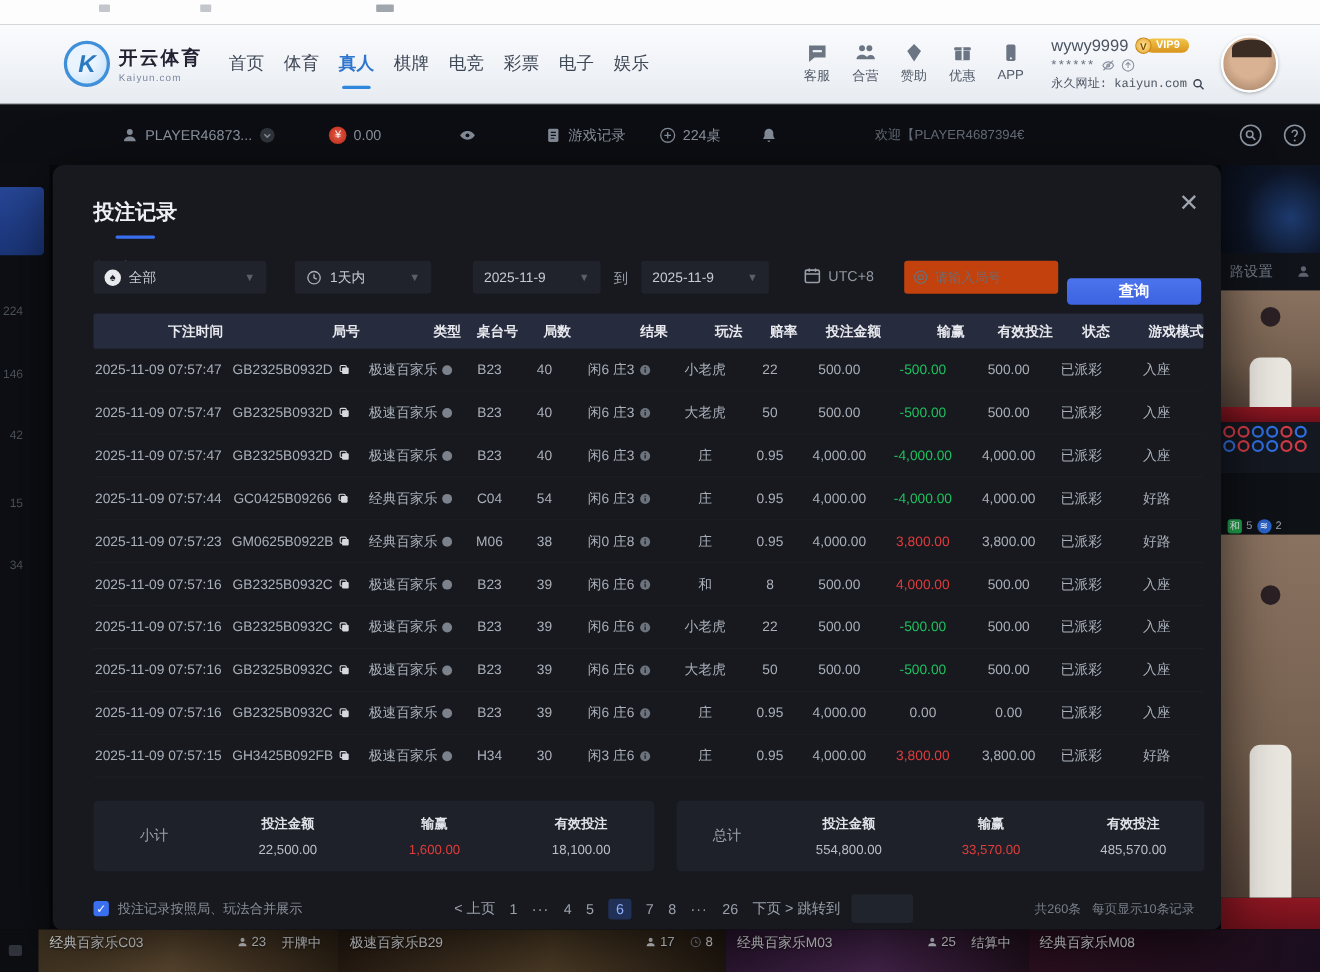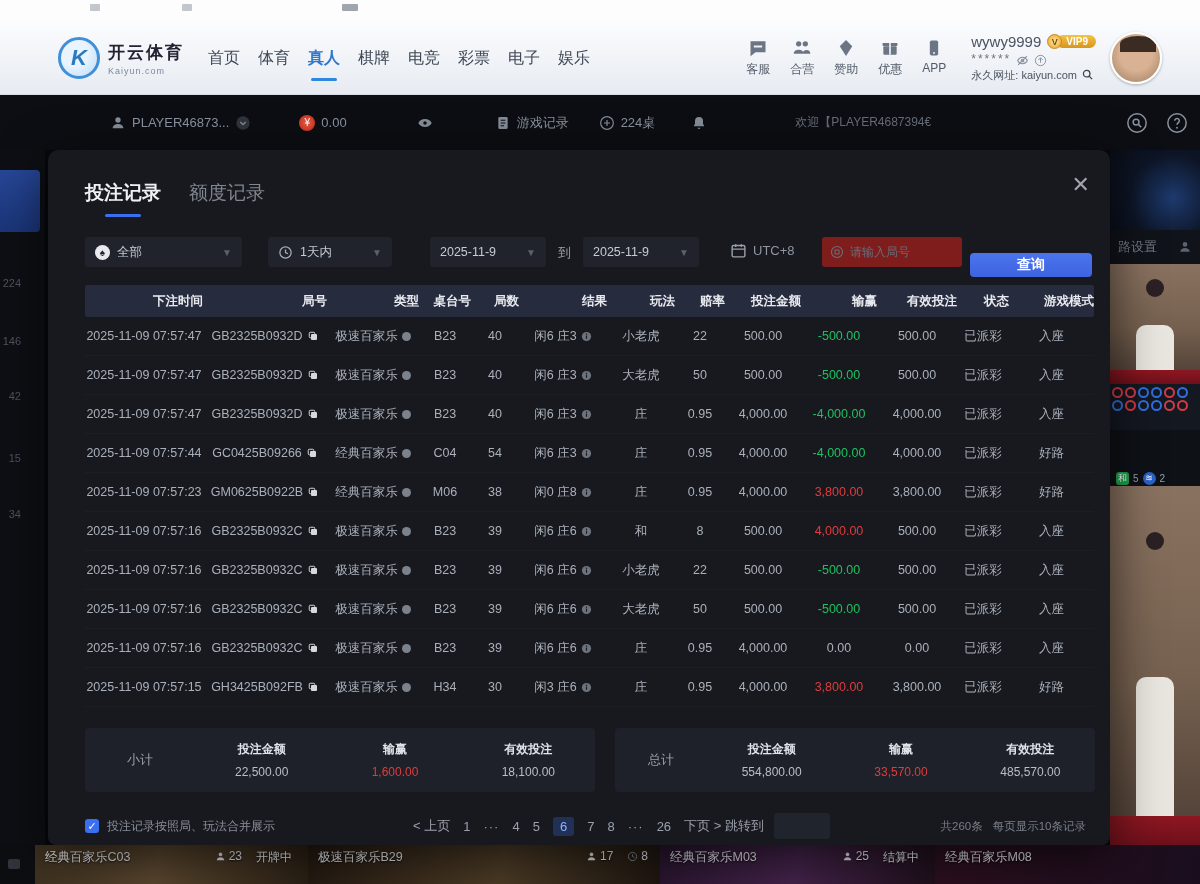--- a/index.html
+++ b/index.html
@@ -40,21 +40,21 @@
   .u-name { font-size:15px; color:#4a5362; }
   .vip { display:flex; align-items:center; }
   .vip-medal { width:15px; height:15px; border-radius:50%; background:radial-gradient(#ffe9a8,#e8a01f);
       border:1px solid #c9881a; color:#7a5200; font-size:9px; font-weight:bold;
       display:flex; align-items:center; justify-content:center; z-index:1; }
   .vip-pill { background:linear-gradient(#f2c44a,#d9941c); color:#fff; font-size:10px; font-weight:bold;
       padding:1px 8px 1px 10px; border-radius:8px; margin-left:-6px; }
   .u-row2 { display:flex; align-items:center; gap:5px; color:#828a97; }
   .u-pass { font-size:12px; letter-spacing:2px; color:#6d7583; }
   .mini-ico { width:13px; height:13px; color:#8a92a0; }
-  .u-row3 { display:flex; align-items:flex-start; gap:4px; font-size:11px; color:#4c5462; }
+  .u-row3 { display:flex; align-items:flex-end; gap:4px; font-size:11px; color:#4c5462;font-family:Liberation Mono, monospace; }
   .u-row3 .mini-ico { color:#3a4350; }
   .avatar { width:52px; height:52px; border-radius:50%; margin:0 38px 0 14px; position:relative; overflow:hidden;
       background:radial-gradient(circle at 50% 42%, #d9b193 45%, #9a7a5e); border:2px solid #fff;
       box-shadow:0 1px 3px rgba(0,0,0,.3); }
   .avatar::before { content:""; position:absolute; left:8px; top:2px; width:36px; height:16px;
       border-radius:50% 50% 0 0; background:#3a2c22; }
 
   
   .subheader { position:absolute; left:0; top:95px; width:1200px; height:55px; background:#0c0e13;
       display:flex; align-items:center; padding-left:110px; color:#8b939f; font-size:13px; }
@@ -111,39 +111,39 @@
   .tspace { flex:1; }
   .tppl { display:flex; align-items:center; gap:3px; font-size:12px; color:#e4e7ec; text-shadow:0 1px 2px rgba(0,0,0,.8); }
   .tppl .s-ico { width:11px; height:11px; color:#dfe2e8; }
   .tst { margin-left:14px; margin-right:16px; font-size:12px; color:#eceef2; text-shadow:0 1px 2px rgba(0,0,0,.8); white-space:nowrap; }
   .ttm { display:flex; align-items:center; gap:3px; margin-left:14px; margin-right:12px; font-size:12px; color:#e4e7ec; }
   .ttm .s-ico { width:11px; height:11px; }
 
   
   .modal { position:absolute; left:48px; top:150px; width:1062px; height:695px; background:#17191f;
       border-radius:10px 10px 8px 8px; box-shadow:0 12px 50px rgba(0,0,0,.65); }
-  .tabs { position:absolute; left:37px; top:30px; display:flex; gap:28px; }
+  .tabs { position:absolute; left:37px; top:30px; display:flex; gap:28px;flex-direction:column; }
   .tab { font-size:19px; color:#80868f; position:relative; cursor:pointer; }
   .tab.active { color:#eef0f3; font-weight:bold; }
   .tab.active::after { content:""; position:absolute; left:50%; transform:translateX(-50%); bottom:-11px;
       width:36px; height:3px; border-radius:2px; background:#3a6ff0; }
   .close { position:absolute; right:20px; top:24px; font-size:22px; color:#a0a5ad; cursor:pointer; line-height:1; }
 
   .filters { position:absolute; left:0; top:87px; width:100%; height:30px; }
   .fctl { position:absolute; height:30px; background:#20232b; border-radius:3px; display:flex;
       align-items:center; font-size:12.5px; color:#c6cbd3; padding:0 10px; gap:7px; }
   .fctl .chev { margin-left:auto; color:#5a606a; font-size:10px; }
   .f-ico { width:15px; height:15px; color:#a9aeb8; flex:none; }
   .spade-circ { width:15px; height:15px; border-radius:50%; background:#e8eaee; color:#20232b;
       font-size:10px; display:flex; align-items:center; justify-content:center; flex:none; }
   .f-label { position:absolute; top:7px; font-size:13px; color:#9aa0ab; }
   .f-tz { position:absolute; top:5px; display:flex; align-items:center; gap:6px; color:#8f95a0; font-size:13px; }
   .f-tz .f-ico { width:17px; height:17px; color:#9aa0ab; }
   .f-input { position:absolute; left:774px; top:0; width:140px; }
-  .f-input input { width:100%; height:30px; background:#7f1d1d; border:none; border-radius:3px;
+  .f-input input { width:100%; height:30px; background:#c2410c; border:none; border-radius:3px;
       color:#c6cbd3; font-size:12px; padding:0 8px 0 28px; outline:none; }
   .f-input input::placeholder { color:#686e78; }
   .f-input .f-ico { position:absolute; left:8px; top:8px; width:14px; height:14px; color:#6a7079; }
   .qbtn { position:absolute; left:922px; top:16px; width:122px; height:24px; border:none; border-radius:4px;
       background:linear-gradient(#4a74ee,#3e63e0); color:#fff; font-size:14px; font-weight:bold; cursor:pointer; }
 
   .tablewrap { position:absolute; left:37px; top:135px; width:1009px; }
   .thead, .tr { display:grid;
       grid-template-columns:118px 124px 92px 52px 48px 88px 68px 50px 76px 76px 80px 52px 1fr; }
   .thead { height:32px; background:#262b3d; border-radius:2px; align-items:center; }

